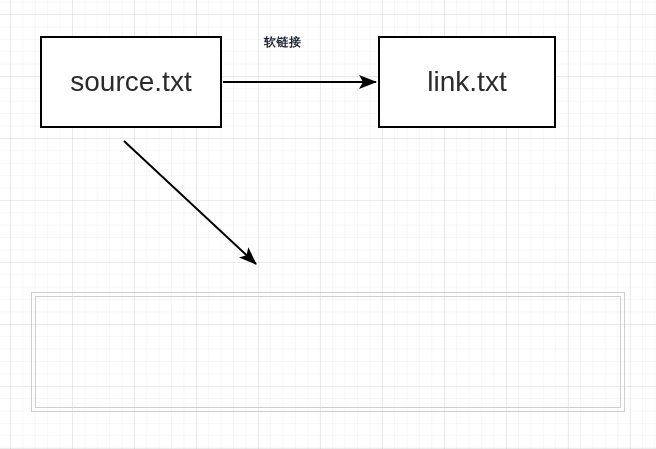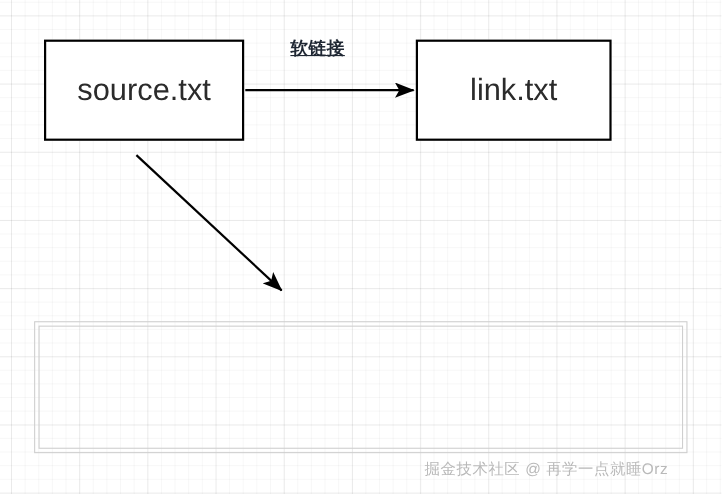--- a/index.html
+++ b/index.html
@@ -47,26 +47,25 @@
     line-height: 1;
     letter-spacing: 0px;
     white-space: nowrap;
   }
 
   #source-node { left: 40px; top: 36px; width: 182px; height: 92px; }
   #link-node   { left: 378px; top: 36px; width: 178px; height: 92px; }
 
   .edge-label {
     position: absolute;
-    font-size: 16px;
+    font-size: 12px;
     font-weight: bold;
     color: #1f2733;
     white-space: nowrap;
     letter-spacing: 0.5px;
-    text-decoration: underline;
   }
   #softlink-label { left: 264px; top: 34px; }
 
   #arrow-layer {
     position: absolute;
     left: 0;
     top: 0;
     width: 656px;
     height: 449px;
     pointer-events: none;
@@ -147,15 +146,14 @@
       <marker id="arrowhead" markerWidth="9" markerHeight="7" refX="8.5" refY="3.5" orient="auto" markerUnits="strokeWidth">
         <path d="M0,0 L9,3.5 L0,7 L2,3.5 Z" fill="#000000"></path>
       </marker>
     </defs>
 
     <line x1="223" y1="82" x2="376" y2="82" stroke="#000000" stroke-width="2" marker-end="url(#arrowhead)"></line>
 
     <line x1="124" y1="141" x2="256" y2="264" stroke="#000000" stroke-width="2" marker-end="url(#arrowhead)"></line>
   </svg>
 
-  <div id="watermark">掘金技术社区 @ 再学一点就睡Orz</div>
 
 </div>
 
 </body></html>

